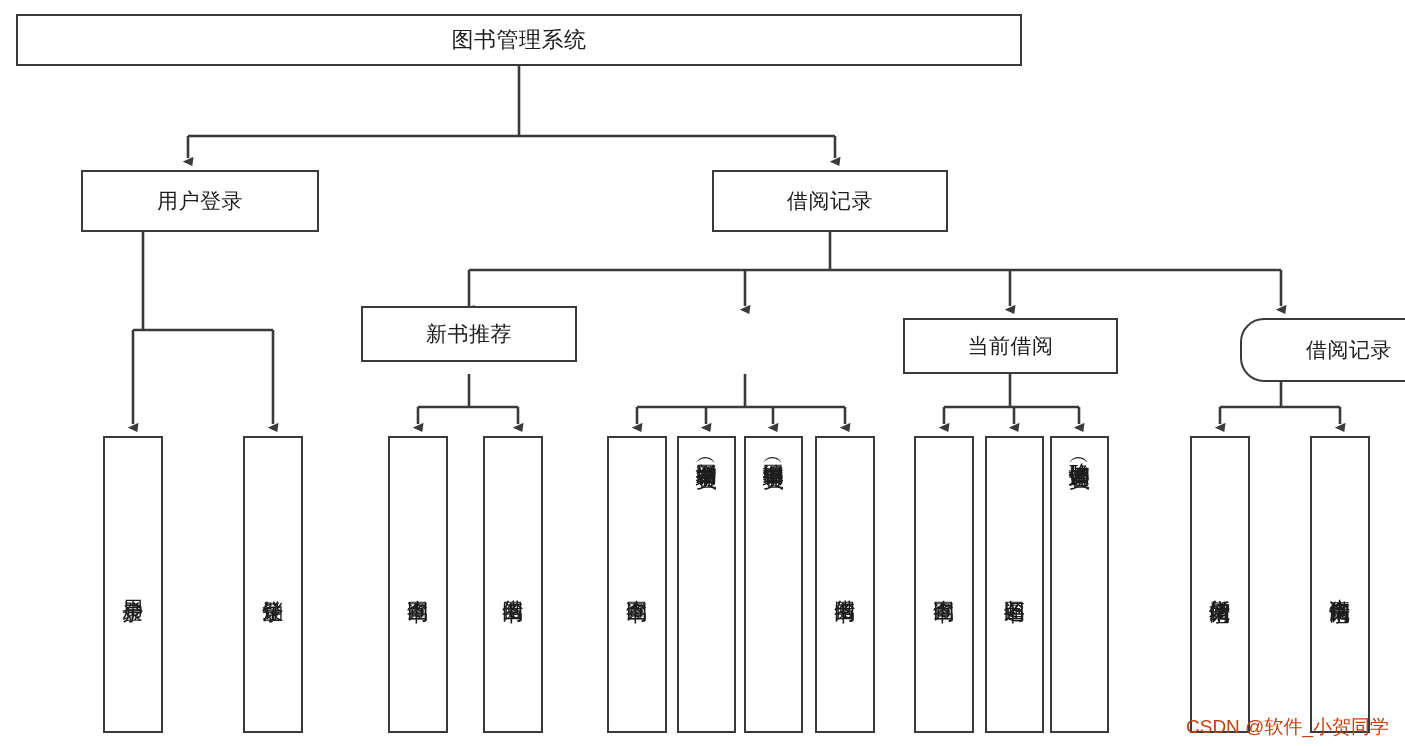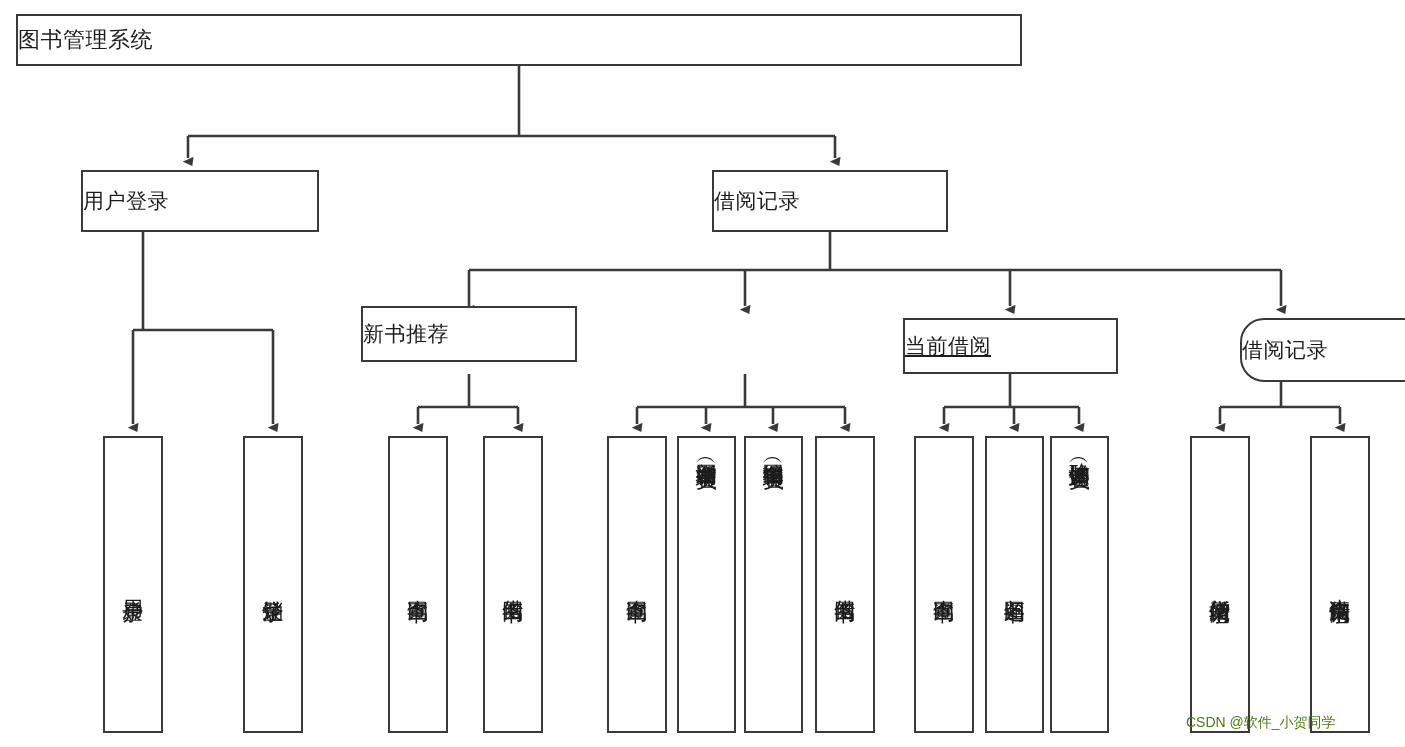--- a/index.html
+++ b/index.html
@@ -26,20 +26,21 @@
     pointer-events: none;
   }
   
   .node {
     position: absolute;
     box-sizing: border-box;
     background: #ffffff;
     border: 2px solid #3a3a3a;
     display: flex;
     align-items: center;
+    justify-content: center;
     color: #1c1c1c;
     z-index: 2;
   }
   .node .label {
     display: block;
     text-align: center;
     line-height: 1.08;
     letter-spacing: 0.5px;
   }
   
@@ -67,22 +68,22 @@
   }
   .node.leaf.centered {
     align-items: center;
     padding-top: 0;
   }
   
   #watermark {
     position: absolute;
     left: 1186px;
     top: 714px;
-    font-size: 14px;
-    color: #4d7c0f;
+    font-size: 19px;
+    color: #c2410c;
     white-space: nowrap;
     z-index: 5;
     font-family: "Liberation Sans", "DejaVu Sans", sans-serif;
   }
 </style>
 </head>
 <body>
 
 <div id="canvas">
 
@@ -146,21 +147,21 @@
 
   <div class="node horiz" style="left:712px; top:170px; width:236px; height:62px;">
     <span class="label">借阅记录</span>
   </div>
 
   <div class="node horiz" style="left:361px; top:306px; width:216px; height:56px;">
     <span class="label">新书推荐</span>
   </div>
 
 
-  <div class="node horiz" style="left:903px; top:318px; width:215px; height:56px;text-decoration:underline;">
+  <div class="node horiz" style="left:903px; top:318px; width:215px; height:56px;">
     <span class="label">当前借阅</span>
   </div>
 
   <div class="node horiz" style="left:1240px; top:318px; width:218px; height:64px;border-radius:24px;">
     <span class="label">借阅记录</span>
   </div>
 
   <div class="node leaf centered" style="left:103px; top:436px; width:60px; height:297px;">
     <span class="label">用户登录</span>
   </div>

